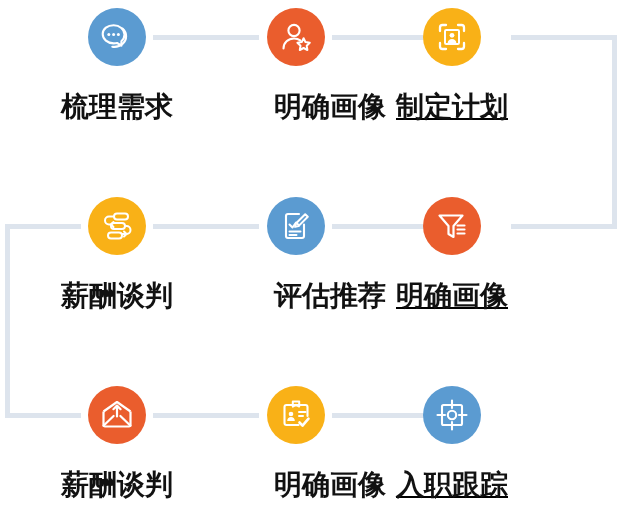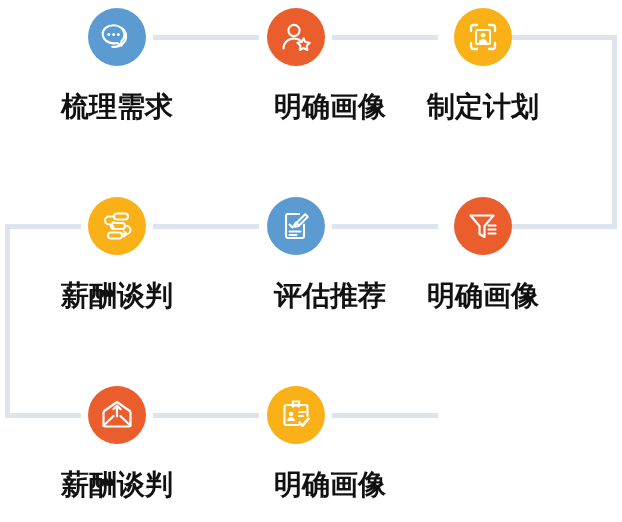--- a/index.html
+++ b/index.html
@@ -37,21 +37,21 @@
     font-weight:bold;
     color:#111111;
     letter-spacing:0px;
     line-height:34px;
     white-space:nowrap;
   }
 
   
   .c0{left:27px;}
   .c1{left:206px;text-align:right;}
-  .c2{left:393px;}
+  .c2{left:362px;text-decoration:underline;}
   .r0{top:8px;}
   .r1{top:197px;}
   .r2{top:386px;}
 </style>
 </head>
 <body>
 
 <div id="stage">
 
   <div class="conn-layer">
@@ -184,14 +184,26 @@
           <circle cx="13" cy="17" r="2.3" fill="#ffffff"></circle>
           <path d="M9.2 24c0-2.3 1.7-3.9 3.8-3.9s3.8 1.6 3.8 3.9z" fill="#ffffff"></path>
           <path d="M21 15h6.5M21 19h4" fill="none" stroke="#ffffff" stroke-width="2" stroke-linecap="round"></path>
           <path d="M21.5 25.5l3 3.2 6-7" fill="none" stroke="#ffffff" stroke-width="2.6" stroke-linecap="round" stroke-linejoin="round"></path>
         </svg>
       </span>
     </div>
     <div class="label">明确画像</div>
   </div>
 
+  <div class="node r2 c2">
+    <div class="badge" style="background:#5b9bd1;">
+      <span>
+        <svg width="36" height="36" viewBox="0 0 36 36">
+          <rect x="8" y="8" width="20" height="20" rx="1.5" fill="none" stroke="#ffffff" stroke-width="2.1"></rect>
+          <circle cx="18" cy="18" r="4.2" fill="none" stroke="#ffffff" stroke-width="2.1"></circle>
+          <path d="M18 3.5V11M18 25v7.5M3.5 18H11M25 18h7.5" fill="none" stroke="#ffffff" stroke-width="2.1" stroke-linecap="round"></path>
+        </svg>
+      </span>
+    </div>
+    <div class="label">入职跟踪</div>
+  </div>
 
 </div>
 
 </body></html>

